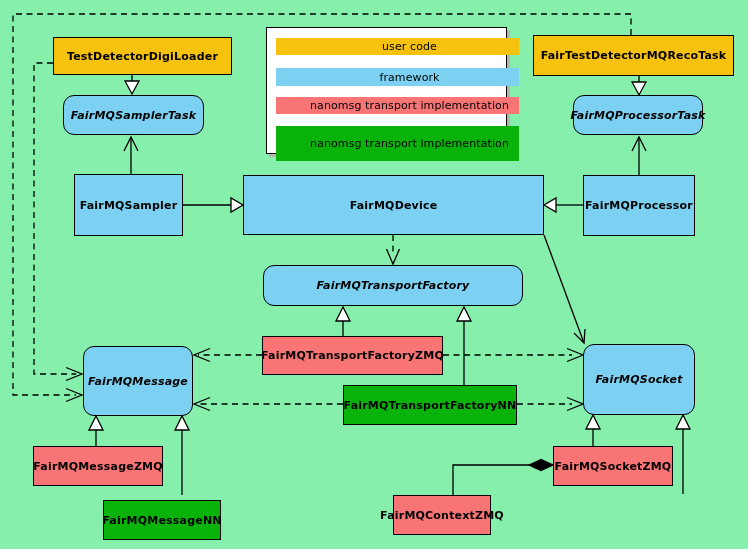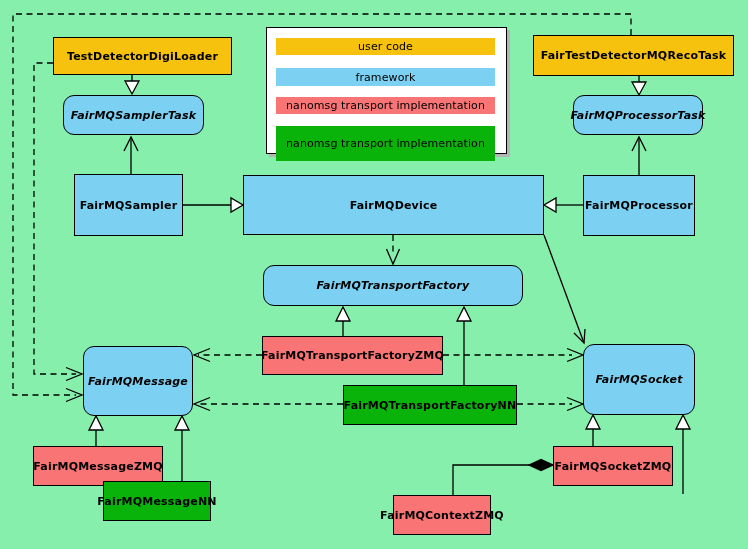--- a/index.html
+++ b/index.html
@@ -20,21 +20,21 @@
   .c-zmq{background:#F97474;}
   .c-nn{background:#0AB30A;}
   .legend-frame{
     position:absolute;left:266px;top:27px;width:241px;height:127px;
     background:#fff;border:1.4px solid #000;box-sizing:border-box;
     box-shadow:3px 3px 0 #b4b4b4;
   }
   .legend-row{
     position:absolute;left:9px;width:219px;
     display:flex;align-items:center;justify-content:center;
-    font-size:11px;font-weight:normal;color:#000;letter-spacing:.1px;
+    font-size:11px;font-weight:normal;color:#000;letter-spacing:.1px;padding-left:24px;
   }
 </style>
 </head>
 <body>
 
 <div class="canvas">
 
   <svg class="edges" viewBox="0 0 748 549" fill="none" stroke="#000" stroke-width="1.3">
 
     <g>
@@ -162,21 +162,21 @@
   <div class="node c-zmq" style="left:262px;top:336px;width:181px;height:39px">FairMQTransportFactoryZMQ</div>
 
   <div class="node c-nn" style="left:343px;top:385px;width:174px;height:40px">FairMQTransportFactoryNN</div>
 
   <div class="node c-fw abstract" style="left:83px;top:346px;width:110px;height:70px">FairMQMessage</div>
 
   <div class="node c-fw abstract" style="left:583px;top:344px;width:112px;height:71px">FairMQSocket</div>
 
   <div class="node c-zmq" style="left:33px;top:446px;width:130px;height:40px">FairMQMessageZMQ</div>
 
-  <div class="node c-nn" style="left:103px;top:481px;width:108px;height:40px">FairMQMessageNN</div>
+  <div class="node c-nn" style="left:103px;top:500px;width:118px;height:40px">FairMQMessageNN</div>
 
   <div class="node c-zmq" style="left:553px;top:446px;width:120px;height:40px">FairMQSocketZMQ</div>
 
   <div class="node c-zmq" style="left:393px;top:495px;width:98px;height:40px">FairMQContextZMQ</div>
 
 
   <div class="legend-frame">
     <div class="legend-row c-user" style="top:10px;height:17px">user code</div>
     <div class="legend-row c-fw" style="top:40px;height:18px">framework</div>
     <div class="legend-row c-zmq" style="top:69px;height:17px">nanomsg transport implementation</div>

